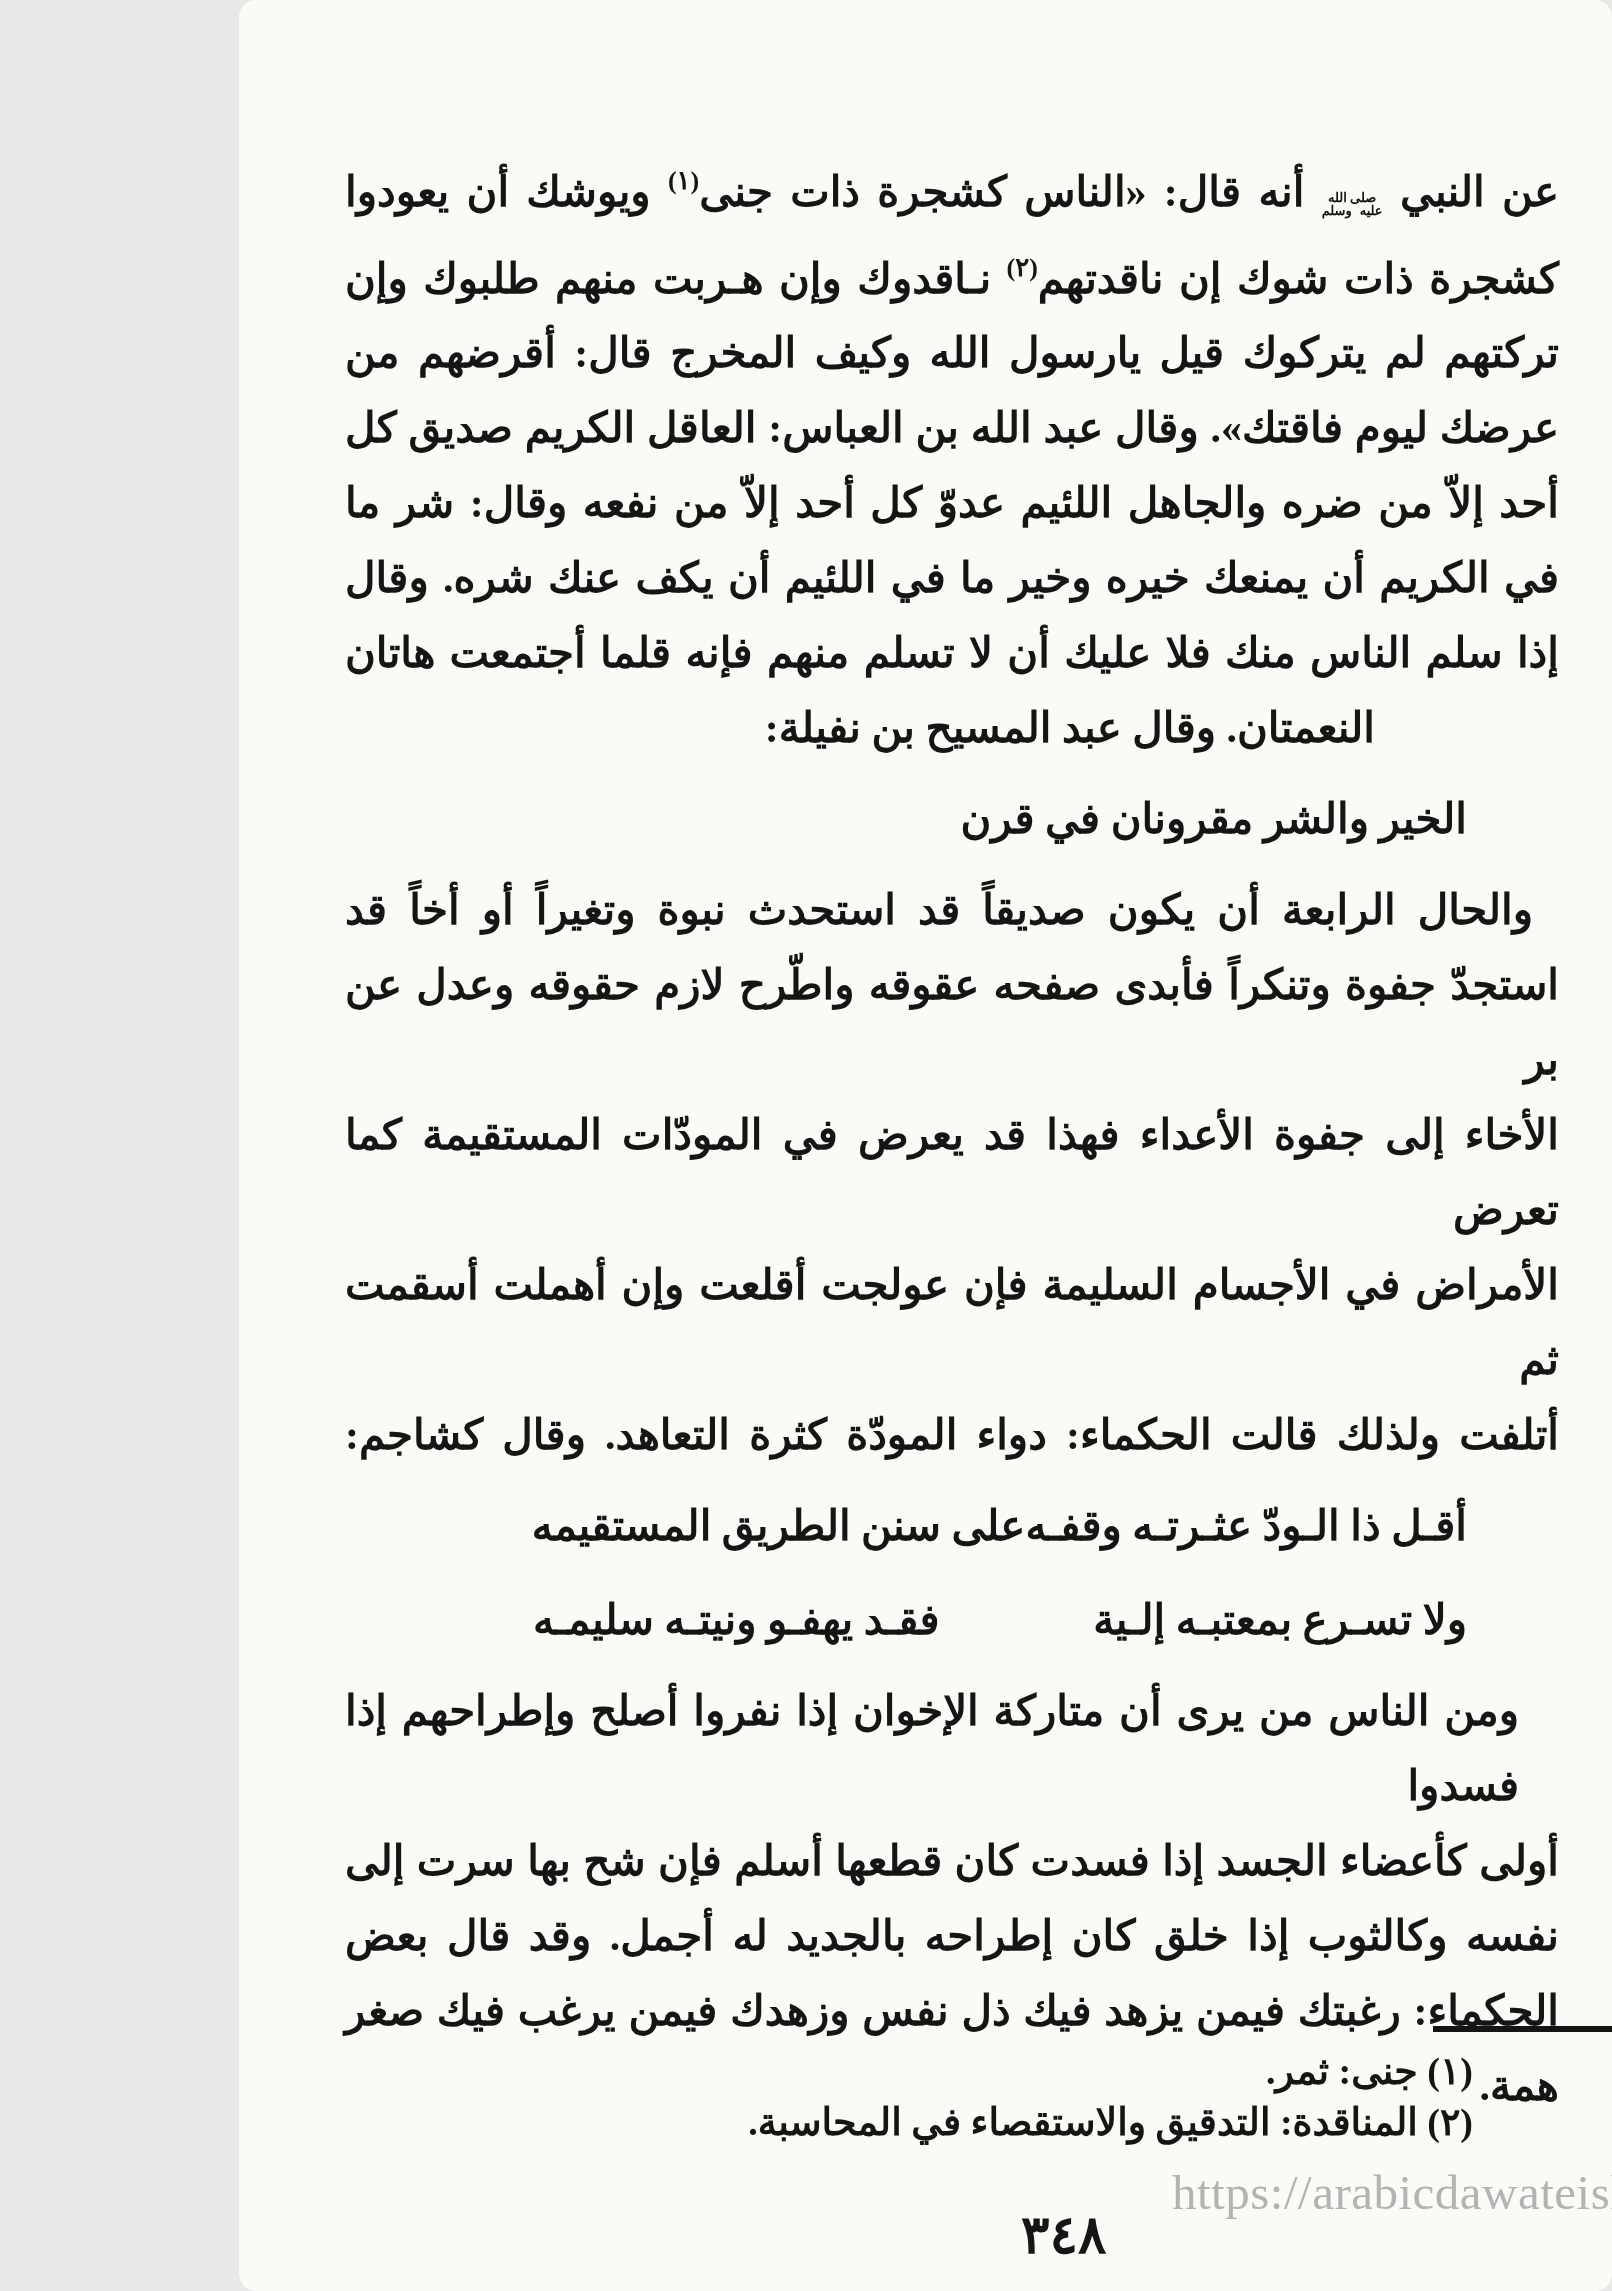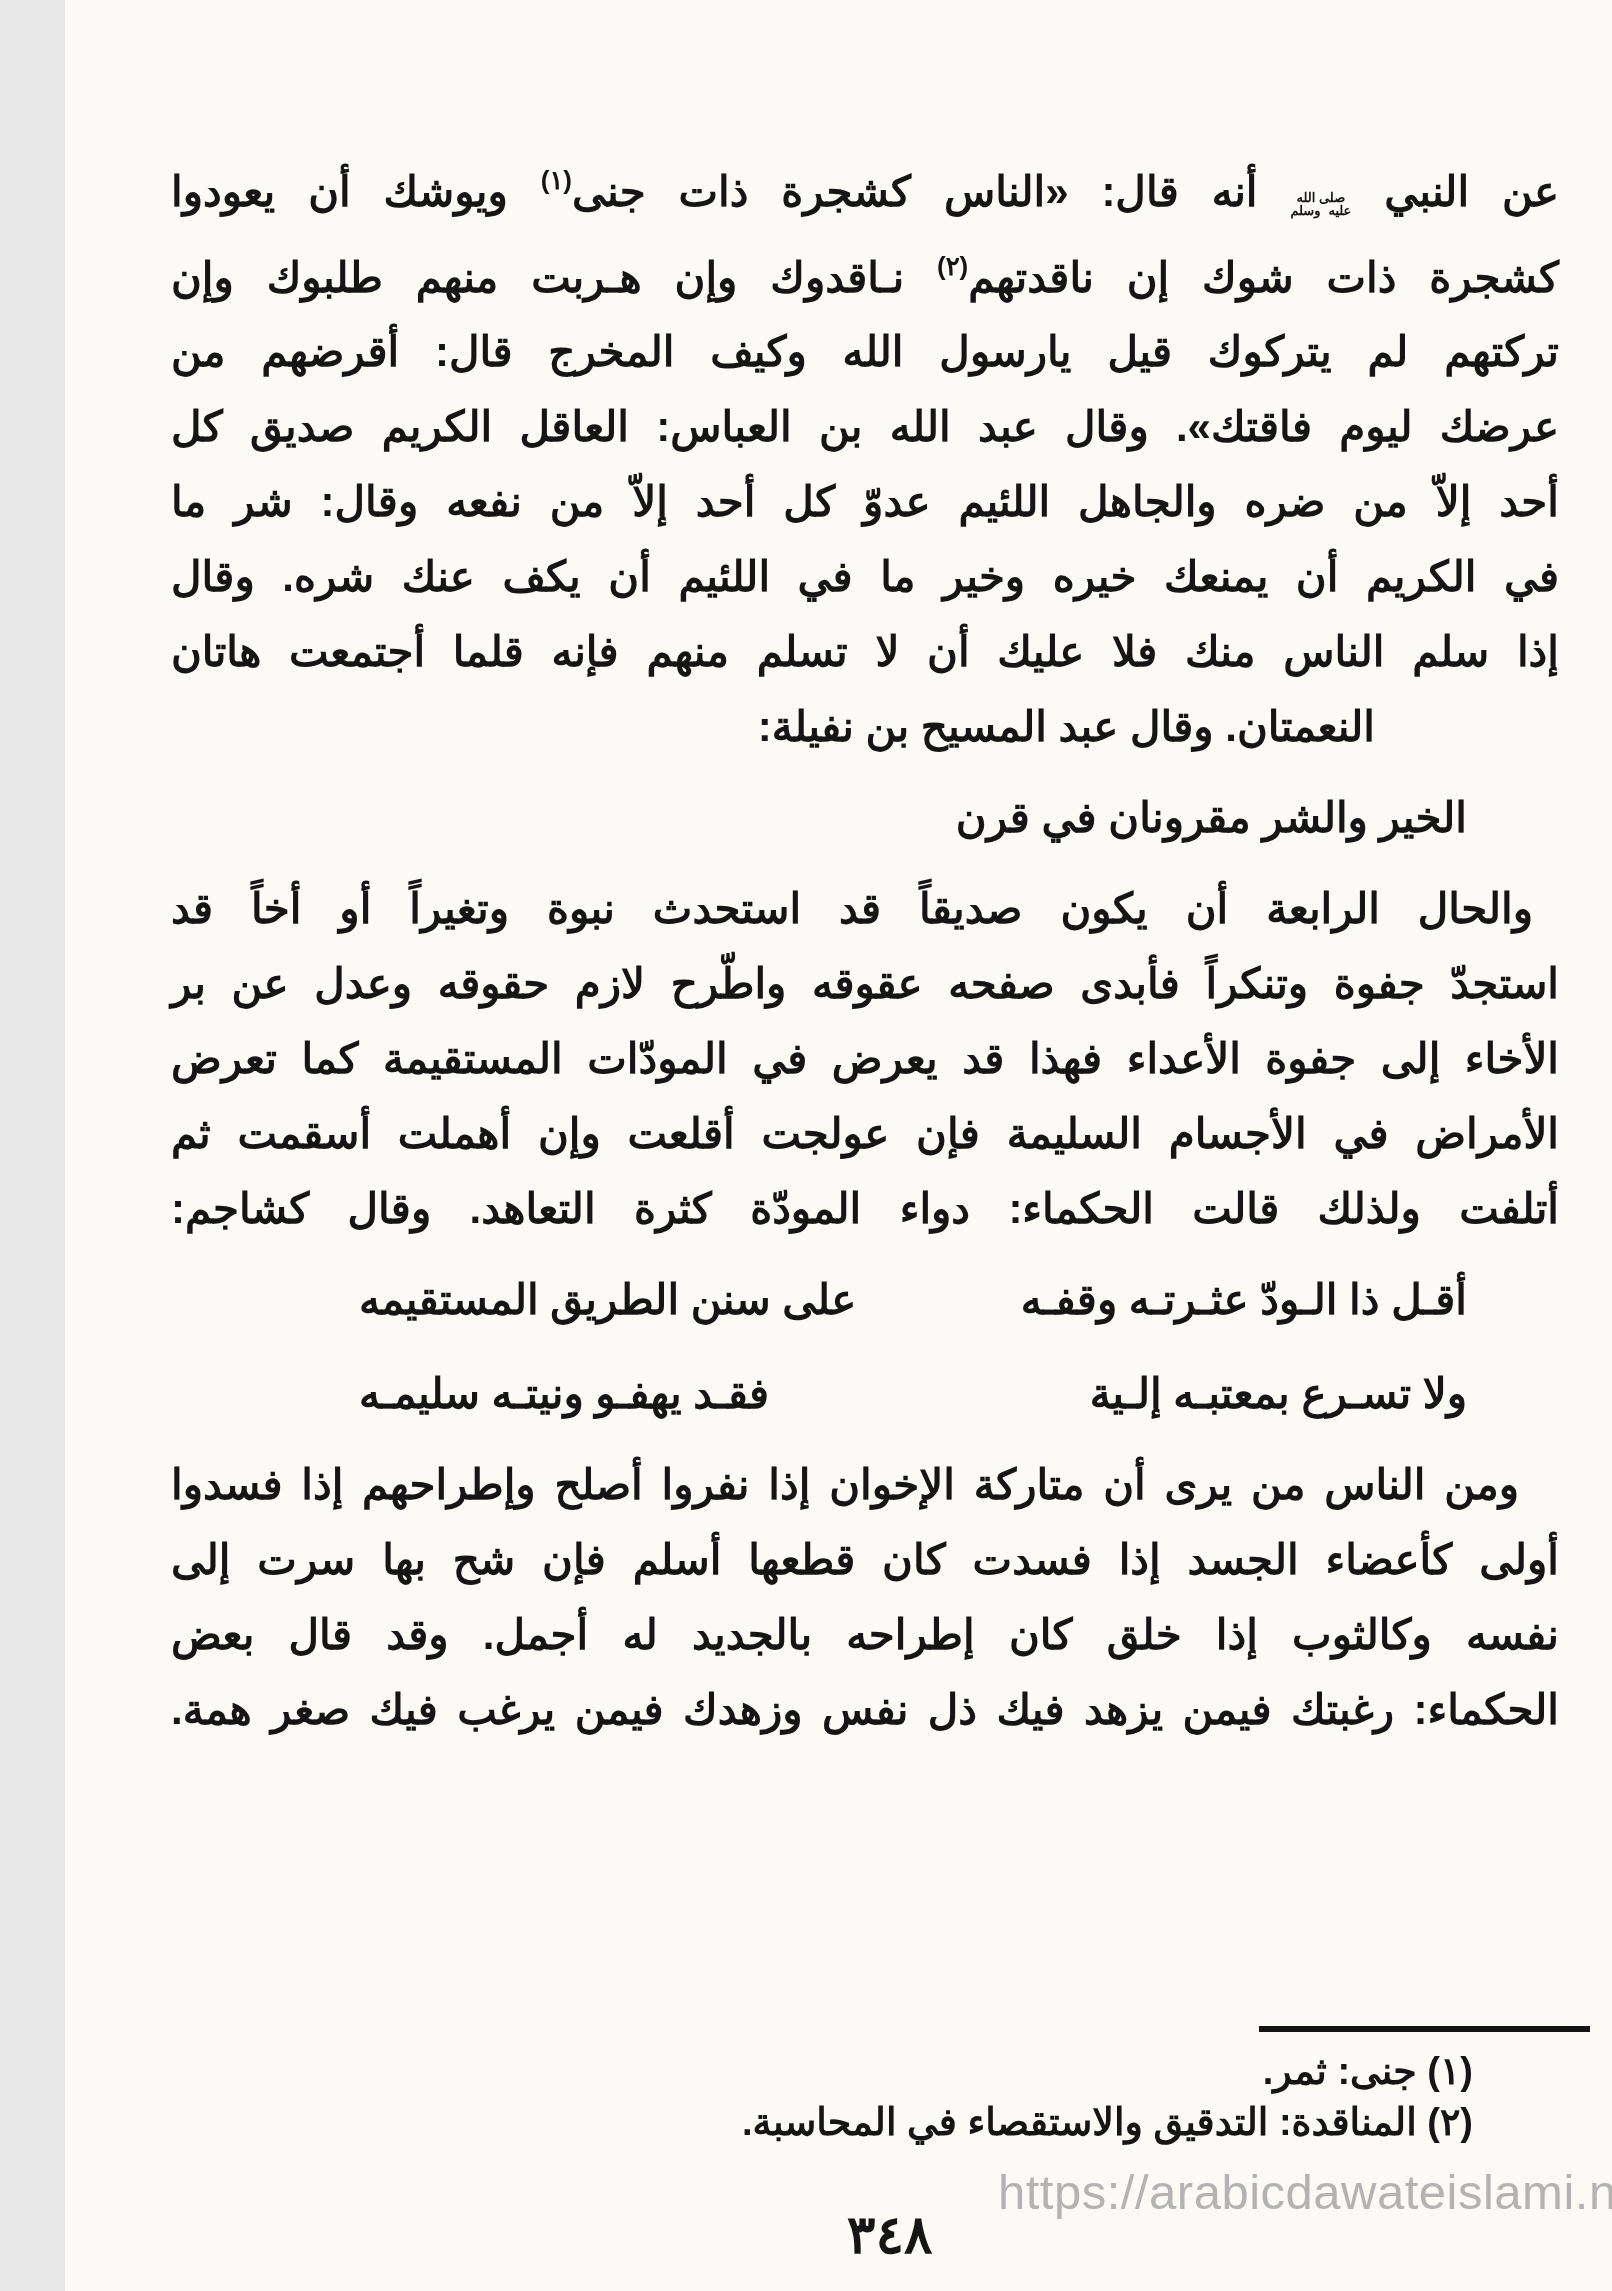--- a/index.html
+++ b/index.html
@@ -1,23 +1,24 @@
 <!DOCTYPE html>
 <html lang="ar" dir="rtl" style="font-size:14.7px"><head>
 <meta charset="utf-8">
 <style>
   html,body{margin:0;padding:0;background:#e8e8e8;}
   .page{
     position:relative;
-    width:1547px;height:2291px;
+    width:1373px;height:2291px;
     background:#fbfaf6;
     overflow:hidden;
-    font-family:Liberation Sans, sans-serif;
+    font-family:Liberation Serif, serif;
     color:#151515;
     direction:rtl;
+    border-radius:17px;
   }
   .main{
     position:absolute;
     top:143px;right:53px;left:106px;
     direction:rtl;
   }
   .bline{
     font-size:42px;font-weight:bold;
     line-height:75px;
     text-align:justify;

